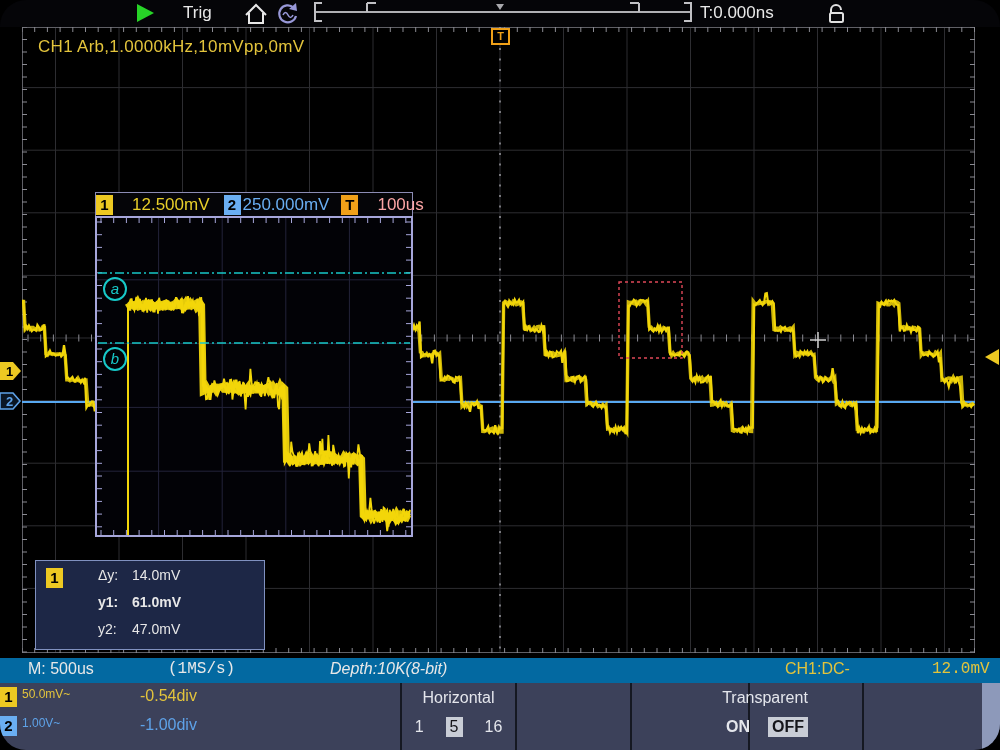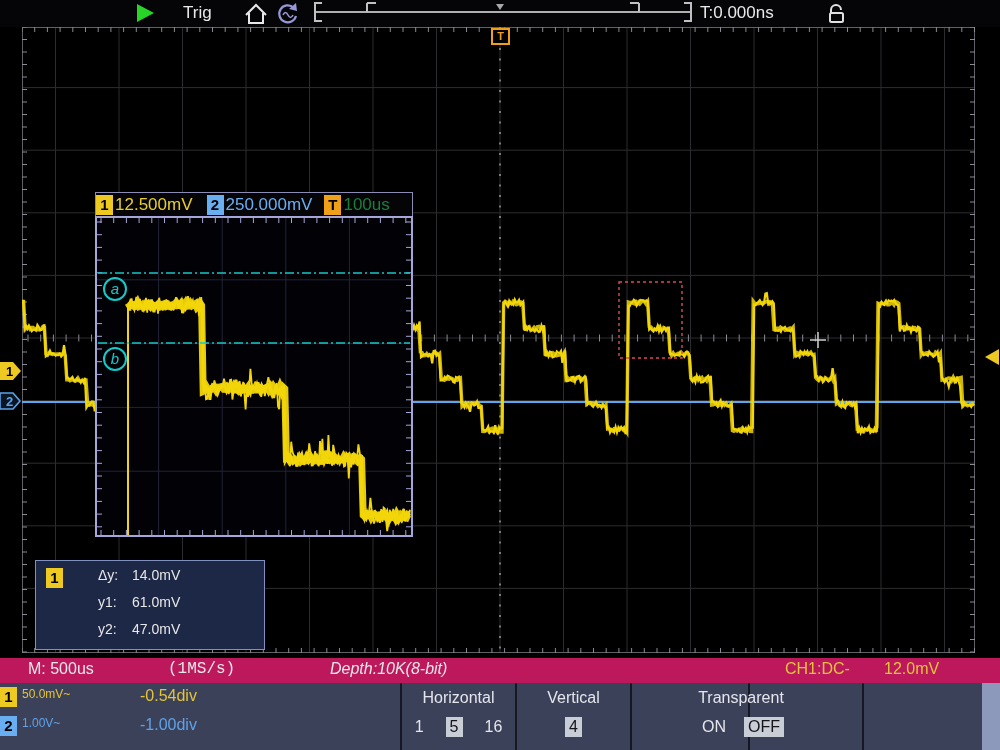--- a/index.html
+++ b/index.html
@@ -1,17 +1,17 @@
 <!DOCTYPE html>
 <html><head>
 <meta charset="utf-8">
 <style>
   html,body{margin:0;padding:0;background:#000;}
   .stage{position:relative;width:1000px;height:750px;background:#000;overflow:hidden;
-         font-family:"Liberation Sans","DejaVu Sans",sans-serif;}
+         font-family:"Liberation Sans","DejaVu Sans",sans-serif;border-radius:26px;}
   .abs{position:absolute;}
   
   #topbar{position:absolute;left:0;top:0;width:1000px;height:27px;background:#050508;}
   .play{position:absolute;left:137px;top:4px;width:0;height:0;
         border-left:17px solid #27d427;border-top:9px solid transparent;border-bottom:9px solid transparent;}
   .trig{position:absolute;left:183px;top:3px;color:#e8e8e8;font-size:17px;}
   .ttime{position:absolute;left:700px;top:3px;color:#e8e8e8;font-size:17px;}
   
   #grat{position:absolute;left:22px;top:27px;}
   .chinfo{position:absolute;left:38px;top:37px;color:#e3c43c;font-size:17px;letter-spacing:.3px;z-index:3;}
@@ -19,35 +19,35 @@
          background:#000;color:#f0a018;font-size:11px;font-weight:bold;text-align:center;line-height:13px;z-index:3;}
   
   #inset{position:absolute;left:95px;top:192px;width:318px;height:345px;z-index:5;}
   .zhdr{position:absolute;left:0;top:0;width:316px;height:24px;background:#050508;border:1px solid #8c8cb4;
         display:flex;align-items:center;}
   .badge{display:inline-block;min-width:17px;height:20px;line-height:20px;text-align:center;
          color:#000;font-size:15px;font-weight:bold;}
   .badge.y{background:#edc922;}
   .badge.bl{background:#6aaef2;}
   .badge.or{background:#f0a018;}
-  .zv{font-size:17px;margin-left:2px;}
+  .zv{font-size:17px;margin-left:19px;}
   .zv.y{color:#e8cf2a;margin-right:14px;}
   .zv.bl{color:#6aaef2;margin-right:12px;margin-left:2px;}
-  .zv.w{color:#15803d;}
+  .zv.w{color:#fca5a5;}
   #insvg{position:absolute;left:0;top:24px;}
   .cur{position:absolute;width:20px;height:20px;border:2px solid #17c8c8;border-radius:50%;
        color:#17c8c8;font-size:15px;font-style:italic;text-align:center;line-height:19px;z-index:6;}
   
   #measure{position:absolute;left:35px;top:560px;width:228px;height:88px;background:#1d2746;
            border:1px solid #8091c0;z-index:6;}
   #measure .badge{position:absolute;left:10px;top:7px;}
   .mrow{position:absolute;left:62px;color:#e8e8e8;font-size:14px;}
   .mrow .ml{display:inline-block;min-width:34px;}
   
-  #statusbar{position:absolute;left:0;top:658px;width:1000px;height:25px;background:#be185d;}
+  #statusbar{position:absolute;left:0;top:658px;width:1000px;height:25px;background:#0369a1;}
   .st{position:absolute;top:2px;color:#e8e8e8;font-size:16px;}
   .st.y{color:#e3c43c;}
   
   #menubar{position:absolute;left:0;top:683px;width:1000px;height:67px;background:#3c415a;}
   .mdiv{position:absolute;top:0;width:2px;height:67px;background:#151822;}
   .mstrip{position:absolute;left:982px;top:0;width:18px;height:67px;background:#8d99ba;}
   .chrow{position:absolute;left:0;height:22px;}
   .chrow .badge{position:absolute;left:0;top:0;}
   .chrow .scale{position:absolute;left:22px;top:0;font-size:12px;}
   .chrow .off{position:absolute;left:140px;top:0;font-size:16px;}
@@ -446,20 +446,21 @@
       <line x1="945.8000000000012" y1="307.5" x2="945.8000000000012" y2="314.5" stroke="#8a8a92" stroke-width="1"></line>
       <line x1="478" y1="0" x2="478" y2="626" stroke="#9a9aa0" stroke-width="1.5" stroke-dasharray="2 8.5"></line>
       <line x1="0" y1="375" x2="953" y2="375" stroke="#58a8f0" stroke-width="2"></line>
       <path d="M0.0,276.5L1.4,273.0L2.8,301.3L4.2,299.0L5.6,301.8L7.0,298.5L8.4,301.2L9.8,304.1L11.2,302.7L12.6,302.6L14.0,303.7L15.4,298.0L16.8,300.1L18.2,303.3L19.6,302.9L21.0,300.5L22.4,297.4L23.8,329.3L25.2,328.1L26.6,327.4L28.0,323.8L29.4,327.0L30.8,326.2L32.2,326.8L33.6,328.7L35.0,328.0L36.4,328.1L37.8,326.6L39.2,329.5L40.6,328.0L42.0,318.2L43.4,327.1L44.8,351.1L46.2,350.7L47.6,352.6L49.0,351.4L50.4,349.9L51.8,353.2L53.2,354.1L54.6,351.6L56.0,353.5L57.4,353.0L58.8,355.6L60.2,352.8L61.6,355.4L63.0,350.9L64.4,380.7L65.8,378.3L67.2,378.5L68.6,375.9L70.0,374.4L71.4,374.7L72.8,384.4L74.2,374.8L75.6,381.1L77.0,367.1L78.4,378.6L79.8,379.9L81.2,379.8L82.6,375.4L84.0,378.4L85.4,403.5L86.8,401.7L88.2,400.2L89.6,400.9L91.0,403.0L92.4,403.4L93.8,403.3L95.2,405.0L96.6,402.6L98.0,406.4L99.4,400.2L100.8,400.4L102.2,404.9L103.6,402.2L105.0,401.8L106.4,273.4L107.8,275.4L109.2,272.6L110.6,275.7L112.0,279.2L113.4,278.8L114.8,274.8L116.2,273.9L117.6,272.6L119.0,275.1L120.4,274.7L121.8,273.7L123.2,289.8L124.6,274.7L126.0,272.6L127.4,302.7L128.8,301.7L130.2,304.0L131.6,304.0L133.0,302.1L134.4,301.9L135.8,301.5L137.2,299.1L138.6,299.4L140.0,303.9L141.4,303.6L142.8,300.1L144.2,304.3L145.6,301.0L147.0,300.8L148.4,326.5L149.8,328.7L151.2,328.0L152.6,328.6L154.0,328.1L155.4,329.5L156.8,326.1L158.2,323.7L159.6,328.1L161.0,330.0L162.4,328.3L163.8,329.3L165.2,326.6L166.6,329.2L168.0,323.8L169.4,350.3L170.8,354.7L172.2,353.8L173.6,349.2L175.0,352.8L176.4,352.4L177.8,349.1L179.2,353.6L180.6,354.6L182.0,355.5L183.4,353.1L184.8,352.5L186.2,352.8L187.6,354.6L189.0,350.4L190.4,377.8L191.8,374.7L193.2,379.3L194.6,376.8L196.0,377.7L197.4,374.6L198.8,374.4L200.2,374.9L201.6,376.7L203.0,376.9L204.4,377.3L205.8,380.7L207.2,379.7L208.6,379.7L210.0,377.2L211.4,401.5L212.8,402.1L214.2,404.9L215.6,402.3L217.0,402.3L218.4,399.8L219.8,402.6L221.2,404.5L222.6,403.1L224.0,404.9L225.4,403.0L226.8,403.8L228.2,403.8L229.6,405.4L231.0,274.9L232.4,273.2L233.8,278.5L235.2,278.5L236.6,267.6L238.0,273.5L239.4,271.7L240.8,277.1L242.2,275.0L243.6,274.4L245.0,272.6L246.4,279.1L247.8,272.9L249.2,273.9L250.6,276.2L252.0,301.6L253.4,298.2L254.8,298.0L256.2,303.6L257.6,302.3L259.0,303.3L260.4,298.4L261.8,300.5L263.2,304.0L264.6,303.5L266.0,302.7L267.4,299.2L268.8,304.7L270.2,303.8L271.6,300.7L273.0,326.4L274.4,325.0L275.8,318.2L277.2,326.5L278.6,328.2L280.0,328.4L281.4,328.7L282.8,323.4L284.2,324.3L285.6,329.5L287.0,326.4L288.4,330.2L289.8,324.3L291.2,326.6L292.6,323.8L294.0,349.4L295.4,351.7L296.8,352.1L298.2,352.4L299.6,347.2L301.0,353.9L302.4,351.5L303.8,351.9L305.2,354.6L306.6,354.6L308.0,349.9L309.4,355.4L310.8,352.1L312.2,350.4L313.6,349.8L315.0,378.1L316.4,380.0L317.8,374.8L319.2,377.4L320.6,374.9L322.0,380.1L323.4,377.4L324.8,380.5L326.2,380.1L327.6,377.1L329.0,380.6L330.4,378.1L331.8,375.3L333.2,379.7L334.6,376.2L336.0,401.6L337.4,400.4L338.8,400.2L340.2,393.2L341.6,401.7L343.0,401.6L344.4,401.7L345.8,402.4L347.2,400.8L348.6,401.7L350.0,403.2L351.4,405.9L352.8,405.3L354.2,406.1L355.6,404.0L357.0,283.3L358.4,276.9L359.8,272.5L361.2,275.1L362.6,277.1L364.0,277.3L365.4,275.4L366.8,272.7L368.2,274.5L369.6,278.0L371.0,275.4L372.4,276.4L373.8,275.6L375.2,273.5L376.6,279.4L378.0,303.9L379.4,299.0L380.8,303.4L382.2,304.5L383.6,304.6L385.0,299.1L386.4,304.4L387.8,302.3L389.2,300.2L390.6,302.8L392.0,298.4L393.4,302.6L394.8,298.6L396.2,300.9L397.6,294.6L399.0,330.1L400.4,329.1L401.8,327.4L403.2,327.4L404.6,327.3L406.0,328.9L407.4,327.1L408.8,328.1L410.2,336.3L411.6,324.1L413.0,323.7L414.4,328.6L415.8,326.9L417.2,328.5L418.6,353.5L420.0,353.2L421.4,352.5L422.8,349.8L424.2,351.8L425.6,348.7L427.0,349.3L428.4,351.3L429.8,351.7L431.2,354.9L432.6,355.6L434.0,350.1L435.4,350.7L436.8,349.8L438.2,355.2L439.6,376.3L441.0,377.7L442.4,380.4L443.8,376.0L445.2,378.4L446.6,379.8L448.0,384.7L449.4,377.5L450.8,376.3L452.2,378.4L453.6,377.4L455.0,374.6L456.4,380.9L457.8,381.1L459.2,380.0L460.6,402.0L462.0,403.2L463.4,403.9L464.8,402.5L466.2,399.6L467.6,405.3L469.0,404.2L470.4,404.6L471.8,405.7L473.2,398.2L474.6,404.8L476.0,406.3L477.4,401.0L478.8,401.6L480.2,401.1L481.6,277.8L483.0,274.7L484.4,277.1L485.8,279.4L487.2,273.9L488.6,276.6L490.0,276.2L491.4,277.7L492.8,272.6L494.2,275.5L495.6,275.2L497.0,273.0L498.4,278.2L499.8,276.7L501.2,274.8L502.6,303.6L504.0,299.5L505.4,302.6L506.8,300.0L508.2,302.7L509.6,303.4L511.0,302.2L512.4,304.3L513.8,302.2L515.2,302.6L516.6,304.9L518.0,304.6L519.4,298.7L520.8,303.5L522.2,298.3L523.6,329.3L525.0,325.8L526.4,329.2L527.8,324.7L529.2,325.2L530.6,330.2L532.0,329.7L533.4,328.1L534.8,324.4L536.2,325.8L537.6,326.1L539.0,324.0L540.4,335.8L541.8,327.0L543.2,323.6L544.6,354.2L546.0,354.0L547.4,352.9L548.8,353.2L550.2,350.2L551.6,349.8L553.0,354.6L554.4,349.8L555.8,349.4L557.2,348.9L558.6,354.5L560.0,352.2L561.4,350.8L562.8,349.2L564.2,352.6L565.6,377.2L567.0,375.4L568.4,375.0L569.8,378.5L571.2,379.8L572.6,377.3L574.0,375.0L575.4,378.2L576.8,377.8L578.2,378.5L579.6,380.9L581.0,377.9L582.4,379.4L583.8,379.6L585.2,400.7L586.6,399.8L588.0,405.4L589.4,401.9L590.8,402.9L592.2,405.2L593.6,400.0L595.0,405.3L596.4,400.3L597.8,402.8L599.2,400.0L600.6,402.4L602.0,400.4L603.4,406.1L604.8,406.2L606.2,278.9L607.6,279.2L609.0,276.4L610.4,275.3L611.8,272.8L613.2,274.2L614.6,278.7L616.0,276.6L617.4,273.5L618.8,273.0L620.2,273.5L621.6,273.4L623.0,274.8L624.4,273.3L625.8,274.2L627.2,302.5L628.6,301.1L630.0,303.2L631.4,304.4L632.8,301.6L634.2,303.1L635.6,298.9L637.0,304.2L638.4,299.8L639.8,304.8L641.2,302.3L642.6,300.7L644.0,303.7L645.4,300.6L646.8,300.6L648.2,327.1L649.6,327.1L651.0,327.3L652.4,328.4L653.8,327.8L655.2,328.2L656.6,328.3L658.0,325.4L659.4,327.2L660.8,327.2L662.2,329.5L663.6,326.3L665.0,324.5L666.4,325.5L667.8,329.8L669.2,352.1L670.6,354.4L672.0,351.5L673.4,355.2L674.8,349.0L676.2,353.4L677.6,350.4L679.0,355.5L680.4,355.2L681.8,354.3L683.2,352.8L684.6,350.3L686.0,348.8L687.4,353.3L688.8,348.7L690.2,375.1L691.6,374.5L693.0,377.0L694.4,375.4L695.8,379.0L697.2,375.4L698.6,373.3L700.0,379.3L701.4,375.7L702.8,377.4L704.2,378.4L705.6,378.5L707.0,379.2L708.4,378.4L709.8,377.4L711.2,401.4L712.6,402.1L714.0,402.4L715.4,403.3L716.8,401.9L718.2,405.4L719.6,405.7L721.0,400.7L722.4,403.3L723.8,401.1L725.2,405.2L726.6,399.5L728.0,401.6L729.4,400.4L730.8,400.6L732.2,277.6L733.6,278.2L735.0,275.9L736.4,274.9L737.8,273.2L739.2,275.9L740.6,278.1L742.0,276.3L743.4,266.6L744.8,266.2L746.2,276.6L747.6,274.7L749.0,276.9L750.4,274.4L751.8,276.4L753.2,303.4L754.6,303.3L756.0,303.9L757.4,302.9L758.8,304.7L760.2,300.7L761.6,301.2L763.0,299.9L764.4,302.3L765.8,303.5L767.2,303.3L768.6,304.3L770.0,301.9L771.4,304.7L772.8,326.0L774.2,329.6L775.6,328.5L777.0,328.3L778.4,324.2L779.8,325.7L781.2,327.7L782.6,324.4L784.0,326.6L785.4,324.3L786.8,327.8L788.2,326.4L789.6,326.8L791.0,328.3L792.4,329.3L793.8,349.5L795.2,349.2L796.6,353.2L798.0,350.6L799.4,350.5L800.8,355.0L802.2,353.1L803.6,350.7L805.0,352.7L806.4,354.2L807.8,353.5L809.2,350.7L810.6,341.2L812.0,350.6L813.4,355.2L814.8,375.1L816.2,374.1L817.6,378.9L819.0,379.0L820.4,374.7L821.8,379.6L823.2,380.9L824.6,375.3L826.0,376.7L827.4,375.6L828.8,375.1L830.2,378.7L831.6,376.0L833.0,380.2L834.4,376.1L835.8,406.1L837.2,401.0L838.6,405.5L840.0,401.1L841.4,404.1L842.8,401.5L844.2,402.7L845.6,403.5L847.0,399.8L848.4,405.6L849.8,404.0L851.2,404.8L852.6,401.1L854.0,404.0L855.4,400.3L856.8,277.6L858.2,279.3L859.6,275.2L861.0,277.5L862.4,278.1L863.8,274.5L865.2,276.3L866.6,273.4L868.0,274.4L869.4,273.5L870.8,274.6L872.2,273.0L873.6,276.2L875.0,277.9L876.4,278.4L877.8,304.5L879.2,299.6L880.6,300.4L882.0,303.7L883.4,303.4L884.8,298.2L886.2,302.2L887.6,300.8L889.0,304.9L890.4,300.5L891.8,303.0L893.2,303.0L894.6,303.9L896.0,299.7L897.4,300.7L898.8,323.5L900.2,326.1L901.6,328.2L903.0,327.7L904.4,327.7L905.8,328.7L907.2,324.6L908.6,326.9L910.0,326.8L911.4,329.8L912.8,328.7L914.2,327.4L915.6,324.8L917.0,335.3L918.4,330.2L919.8,350.4L921.2,352.5L922.6,355.2L924.0,352.1L925.4,354.7L926.8,359.7L928.2,354.2L929.6,351.3L931.0,352.6L932.4,351.1L933.8,356.2L935.2,349.5L936.6,354.3L938.0,358.9L939.4,376.2L940.8,378.9L942.2,375.5L943.6,378.3L945.0,378.0L946.4,377.9L947.8,377.6L949.2,379.8L950.6,377.5L952.0,377.3" fill="none" stroke="#f2d609" stroke-width="2.2" opacity="1"></path>
       <path d="M0.0,274.8L1.6,274.6L3.2,302.3L4.8,300.5L6.4,299.9L8.0,302.2L9.6,300.5L11.2,300.5L12.8,302.0L14.4,301.5L16.0,302.9L17.6,302.9L19.2,302.1L20.8,299.6L22.4,300.2L24.0,326.8L25.6,328.1L27.2,325.6L28.8,326.8L30.4,327.4L32.0,327.0L33.6,327.1L35.2,326.9L36.8,326.9L38.4,327.1L40.0,326.9L41.6,326.8L43.2,328.5L44.8,352.8L46.4,352.8L48.0,353.9L49.6,353.1L51.2,352.9L52.8,354.1L54.4,353.8L56.0,351.1L57.6,354.0L59.2,354.0L60.8,353.4L62.4,353.3L64.0,353.1L65.6,375.9L67.2,377.8L68.8,377.7L70.4,377.6L72.0,378.9L73.6,377.9L75.2,379.0L76.8,376.5L78.4,378.3L80.0,376.7L81.6,378.2L83.2,377.4L84.8,376.4L86.4,401.7L88.0,402.2L89.6,401.6L91.2,403.8L92.8,402.5L94.4,403.1L96.0,404.3L97.6,402.0L99.2,404.8L100.8,402.4L102.4,404.6L104.0,402.7L105.6,404.0L107.2,277.3L108.8,274.0L110.4,277.5L112.0,277.3L113.6,277.1L115.2,275.4L116.8,277.3L118.4,275.6L120.0,276.1L121.6,274.2L123.2,274.5L124.8,275.6L126.4,276.5L128.0,300.5L129.6,300.7L131.2,299.8L132.8,302.2L134.4,299.9L136.0,301.5L137.6,301.2L139.2,301.3L140.8,302.5L142.4,301.3L144.0,301.8L145.6,299.7L147.2,301.9L148.8,327.2L150.4,327.3L152.0,325.2L153.6,328.7L155.2,326.0L156.8,325.0L158.4,325.5L160.0,326.0L161.6,326.7L163.2,328.5L164.8,326.0L166.4,328.5L168.0,328.8L169.6,350.9L171.2,350.7L172.8,353.2L174.4,350.4L176.0,353.1L177.6,350.9L179.2,351.7L180.8,353.3L182.4,354.2L184.0,352.6L185.6,353.2L187.2,353.3L188.8,352.0L190.4,378.5L192.0,378.5L193.6,378.5L195.2,377.1L196.8,376.9L198.4,378.7L200.0,378.4L201.6,378.0L203.2,379.5L204.8,377.0L206.4,377.5L208.0,375.7L209.6,376.7L211.2,404.5L212.8,404.1L214.4,402.2L216.0,403.6L217.6,402.5L219.2,401.6L220.8,402.6L222.4,401.5L224.0,403.9L225.6,403.1L227.2,403.6L228.8,403.5L230.4,402.6L232.0,275.9L233.6,277.2L235.2,277.3L236.8,275.9L238.4,274.6L240.0,277.4L241.6,275.8L243.2,274.3L244.8,277.1L246.4,274.1L248.0,274.6L249.6,276.0L251.2,278.0L252.8,301.1L254.4,300.4L256.0,300.4L257.6,303.1L259.2,302.8L260.8,302.4L262.4,300.9L264.0,300.6L265.6,303.3L267.2,301.3L268.8,301.4L270.4,300.8L272.0,300.7L273.6,326.4L275.2,325.5L276.8,326.8L278.4,325.4L280.0,328.3L281.6,326.2L283.2,328.2L284.8,328.3L286.4,328.8L288.0,326.1L289.6,326.2L291.2,326.6L292.8,328.0L294.4,352.9L296.0,352.4L297.6,350.7L299.2,353.7L300.8,351.9L302.4,352.1L304.0,352.8L305.6,351.8L307.2,353.9L308.8,354.0L310.4,352.3L312.0,352.9L313.6,353.6L315.2,379.1L316.8,377.2L318.4,377.3L320.0,376.7L321.6,376.4L323.2,377.1L324.8,376.8L326.4,378.8L328.0,376.2L329.6,377.9L331.2,377.3L332.8,377.3L334.4,377.6L336.0,404.6L337.6,402.0L339.2,404.1L340.8,401.2L342.4,402.3L344.0,403.8L345.6,404.1L347.2,404.2L348.8,402.4L350.4,404.6L352.0,403.1L353.6,403.2L355.2,403.0L356.8,277.1L358.4,275.3L360.0,274.6L361.6,278.0L363.2,276.0L364.8,277.3L366.4,276.1L368.0,276.0L369.6,276.2L371.2,276.5L372.8,277.0L374.4,276.7L376.0,277.4L377.6,300.2L379.2,303.1L380.8,299.9L382.4,300.2L384.0,300.8L385.6,301.7L387.2,299.9L388.8,302.5L390.4,300.7L392.0,301.2L393.6,301.3L395.2,302.6L396.8,301.3L398.4,325.0L400.0,325.5L401.6,328.8L403.2,328.7L404.8,326.6L406.4,328.8L408.0,328.3L409.6,327.8L411.2,326.6L412.8,325.4L414.4,325.9L416.0,327.7L417.6,326.4L419.2,350.6L420.8,352.9L422.4,353.4L424.0,351.7L425.6,352.0L427.2,352.3L428.8,350.9L430.4,351.6L432.0,353.7L433.6,353.1L435.2,353.4L436.8,351.2L438.4,350.7L440.0,379.3L441.6,377.7L443.2,376.6L444.8,379.4L446.4,376.6L448.0,378.3L449.6,376.0L451.2,376.7L452.8,377.2L454.4,376.1L456.0,376.2L457.6,378.5L459.2,379.2L460.8,404.5L462.4,404.6L464.0,403.9L465.6,402.5L467.2,404.8L468.8,401.8L470.4,401.2L472.0,404.5L473.6,401.9L475.2,404.9L476.8,401.1L478.4,405.0L480.0,405.0L481.6,275.8L483.2,274.4L484.8,275.3L486.4,277.8L488.0,275.2L489.6,276.8L491.2,274.2L492.8,275.6L494.4,277.7L496.0,277.1L497.6,275.0L499.2,274.9L500.8,276.0L502.4,301.5L504.0,302.3L505.6,300.3L507.2,299.7L508.8,303.4L510.4,302.5L512.0,300.4L513.6,302.8L515.2,299.8L516.8,299.4L518.4,301.8L520.0,299.7L521.6,301.2L523.2,328.7L524.8,325.3L526.4,327.9L528.0,328.6L529.6,328.6L531.2,325.9L532.8,327.1L534.4,328.8L536.0,328.4L537.6,328.1L539.2,327.2L540.8,328.0L542.4,325.3L544.0,352.0L545.6,350.6L547.2,352.5L548.8,351.2L550.4,353.6L552.0,354.1L553.6,352.0L555.2,351.4L556.8,350.5L558.4,350.6L560.0,353.2L561.6,352.0L563.2,351.2L564.8,377.1L566.4,375.8L568.0,376.7L569.6,376.2L571.2,376.9L572.8,377.1L574.4,377.1L576.0,379.4L577.6,378.5L579.2,379.3L580.8,377.6L582.4,379.3L584.0,377.8L585.6,401.9L587.2,401.5L588.8,402.8L590.4,403.9L592.0,401.8L593.6,402.4L595.2,402.7L596.8,403.3L598.4,401.1L600.0,401.5L601.6,403.2L603.2,401.6L604.8,404.5L606.4,275.0L608.0,275.5L609.6,275.3L611.2,276.5L612.8,277.0L614.4,274.5L616.0,275.7L617.6,277.1L619.2,275.1L620.8,274.0L622.4,274.8L624.0,277.1L625.6,274.7L627.2,299.4L628.8,299.8L630.4,301.7L632.0,302.5L633.6,302.5L635.2,302.2L636.8,300.0L638.4,302.9L640.0,302.8L641.6,300.6L643.2,301.6L644.8,303.3L646.4,302.4L648.0,325.3L649.6,328.5L651.2,325.8L652.8,328.1L654.4,327.2L656.0,326.3L657.6,327.8L659.2,325.3L660.8,326.9L662.4,328.5L664.0,326.0L665.6,326.8L667.2,328.2L668.8,351.3L670.4,353.3L672.0,351.7L673.6,350.3L675.2,350.2L676.8,351.2L678.4,351.9L680.0,350.5L681.6,353.6L683.2,351.8L684.8,353.9L686.4,350.6L688.0,351.2L689.6,378.2L691.2,378.0L692.8,376.2L694.4,377.7L696.0,379.0L697.6,377.7L699.2,378.3L700.8,376.3L702.4,378.1L704.0,376.3L705.6,378.9L707.2,379.3L708.8,377.4L710.4,403.5L712.0,404.2L713.6,403.0L715.2,404.1L716.8,402.5L718.4,402.7L720.0,401.2L721.6,403.5L723.2,404.2L724.8,402.8L726.4,401.5L728.0,404.4L729.6,404.5L731.2,274.3L732.8,276.4L734.4,276.8L736.0,276.9L737.6,276.3L739.2,276.3L740.8,275.6L742.4,275.8L744.0,274.7L745.6,274.5L747.2,276.9L748.8,275.3L750.4,277.2L752.0,302.6L753.6,303.0L755.2,301.2L756.8,301.6L758.4,300.2L760.0,301.8L761.6,301.4L763.2,303.4L764.8,303.0L766.4,301.7L768.0,300.9L769.6,302.1L771.2,300.2L772.8,327.4L774.4,325.2L776.0,325.8L777.6,328.8L779.2,325.6L780.8,326.0L782.4,326.9L784.0,326.4L785.6,327.6L787.2,326.6L788.8,325.2L790.4,327.9L792.0,327.5L793.6,350.6L795.2,352.3L796.8,353.3L798.4,350.6L800.0,351.9L801.6,353.3L803.2,350.7L804.8,351.8L806.4,353.4L808.0,351.5L809.6,350.2L811.2,353.6L812.8,351.2L814.4,376.9L816.0,376.0L817.6,377.7L819.2,379.4L820.8,376.9L822.4,378.6L824.0,377.9L825.6,376.8L827.2,375.8L828.8,378.2L830.4,377.9L832.0,377.7L833.6,376.5L835.2,401.7L836.8,401.0L838.4,403.8L840.0,404.5L841.6,404.8L843.2,402.5L844.8,403.1L846.4,401.1L848.0,402.4L849.6,402.9L851.2,403.9L852.8,403.7L854.4,403.5L856.0,276.3L857.6,276.9L859.2,275.8L860.8,276.4L862.4,276.9L864.0,274.6L865.6,277.8L867.2,277.8L868.8,276.7L870.4,275.8L872.0,277.9L873.6,274.6L875.2,275.3L876.8,276.4L878.4,300.7L880.0,300.1L881.6,299.5L883.2,300.3L884.8,301.4L886.4,300.4L888.0,301.2L889.6,302.5L891.2,300.4L892.8,300.6L894.4,303.2L896.0,301.1L897.6,302.1L899.2,328.0L900.8,325.9L902.4,326.6L904.0,326.0L905.6,325.6L907.2,325.6L908.8,326.8L910.4,328.1L912.0,328.2L913.6,325.0L915.2,326.1L916.8,328.6L918.4,326.2L920.0,353.1L921.6,352.6L923.2,353.7L924.8,352.1L926.4,351.0L928.0,351.1L929.6,353.7L931.2,350.3L932.8,354.2L934.4,352.3L936.0,353.0L937.6,350.7L939.2,350.4L940.8,379.1L942.4,377.6L944.0,377.0L945.6,378.7L947.2,378.2L948.8,377.6L950.4,376.8L952.0,378.7" fill="none" stroke="#f2d609" stroke-width="3.4" opacity="0.85"></path>
       <rect x="597" y="255" width="63" height="76" fill="none" stroke="#e04858" stroke-width="1.4" stroke-dasharray="3 3"></rect>
       <line x1="788" y1="313" x2="804" y2="313" stroke="#d0d0d0" stroke-width="1.5"></line>
       <line x1="796" y1="305" x2="796" y2="321" stroke="#d0d0d0" stroke-width="1.5"></line>
     </svg>
 
+  <span class="chinfo">CH1 Arb,1.0000kHz,10mVpp,0mV</span>
 
   <div class="tmark">T</div>
 
   <svg class="abs" style="left:0;top:362px;z-index:4;" width="22" height="19">
     <polygon points="0,0 13,0 21,9 13,18 0,18" fill="#edc922"></polygon>
     <text x="6" y="14" font-size="13" font-weight="bold" fill="#000" font-family="Liberation Sans, sans-serif">1</text>
   </svg>
   <svg class="abs" style="left:0;top:392px;z-index:4;" width="22" height="19">
     <polygon points="0,1 13,1 20,9 13,17 0,17" fill="#0a1624" stroke="#5ea2e8" stroke-width="1.6"></polygon>
     <text x="6" y="14" font-size="13" font-weight="bold" fill="#5ea2e8" font-family="Liberation Sans, sans-serif">2</text>
@@ -595,31 +596,31 @@
         <line x1="3" y1="57" x2="315" y2="57" stroke="#17c8c8" stroke-width="1.6" stroke-dasharray="9 3 2 3"></line>
         <line x1="3" y1="127" x2="315" y2="127" stroke="#17c8c8" stroke-width="1.6" stroke-dasharray="9 3 2 3"></line>
       </svg>
     <span class="cur" style="left:8px;top:85px;">a</span>
     <span class="cur" style="left:8px;top:155px;">b</span>
   </div>
 
   <div id="measure">
     <span class="badge y">1</span>
     <div class="mrow" style="top:6px;"><span class="ml">Δy:</span><span>14.0mV</span></div>
-    <div class="mrow" style="top:33px;"><span class="ml">y1:</span><span>61.0mV</span></div>
+    <div class="mrow" style="top:33px;font-weight:bold;"><span class="ml">y1:</span><span>61.0mV</span></div>
     <div class="mrow" style="top:60px;"><span class="ml">y2:</span><span>47.0mV</span></div>
   </div>
 
   <div id="statusbar">
     <span class="st" style="left:28px;">M: 500us</span>
     <span class="st" style="left:168px;font-family:Liberation Mono, monospace;">(1MS/s)</span>
     <span class="st" style="left:330px;font-style:italic;">Depth:10K(8-bit)</span>
     <span class="st y" style="left:785px;">CH1:DC-</span>
 
-    <span class="st y" style="left:884px;">12.0mV</span>
+    <span class="st y" style="left:932px;font-family:Liberation Mono, monospace;">12.0mV</span>
   </div>
 
   <div id="menubar">
     <div class="chrow" style="top:4px;">
       <span class="badge y">1</span>
       <span class="scale c1">50.0mV~</span>
       <span class="off c1">-0.54div</span>
     </div>
     <div class="chrow" style="top:33px;">
       <span class="badge bl">2</span>
@@ -634,29 +635,23 @@
     <div class="mdiv" style="left:862px;"></div>
 
     <div class="mcell" style="left:402px;width:113px;">
       <div class="mlabel">Horizontal</div>
       <div class="mopts">
         <span class="opt">1</span>
         <span class="opt sel">5</span>
         <span class="opt">16</span>
       </div>
     </div>
-    <div class="mcell" style="left:517px;width:113px;">
-      <div class="mlabel">Vertical</div>
-      <div class="mopts">
-        <span class="opt sel">4</span>
-      </div>
-    </div>
-    <div class="mcell" style="left:632px;width:116px;padding-left:34px;">
+    <div class="mcell" style="left:656px;width:116px;padding-left:34px;">
       <div class="mlabel">Transparent</div>
-      <div class="mopts" style="gap:14px;">
+      <div class="mopts" style="gap:14px;font-weight:bold;">
         <span class="opt">ON</span>
         <span class="opt sel">OFF</span>
       </div>
     </div>
     <div class="mcell" style="left:750px;width:110px;"></div>
     <div class="mcell" style="left:864px;width:116px;"></div>
     <div class="mstrip"></div>
   </div>
 
 </div>

